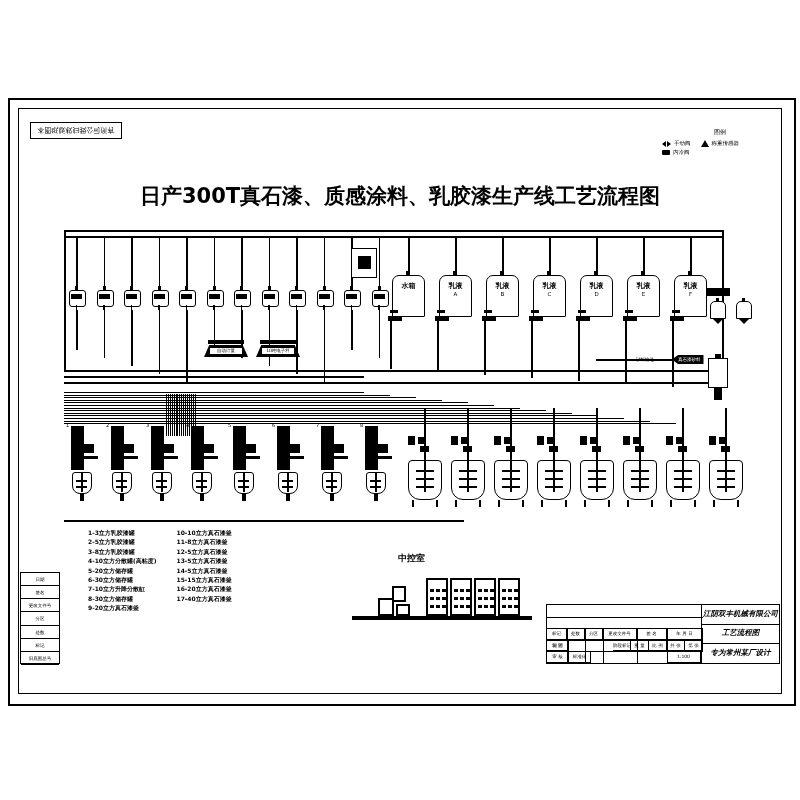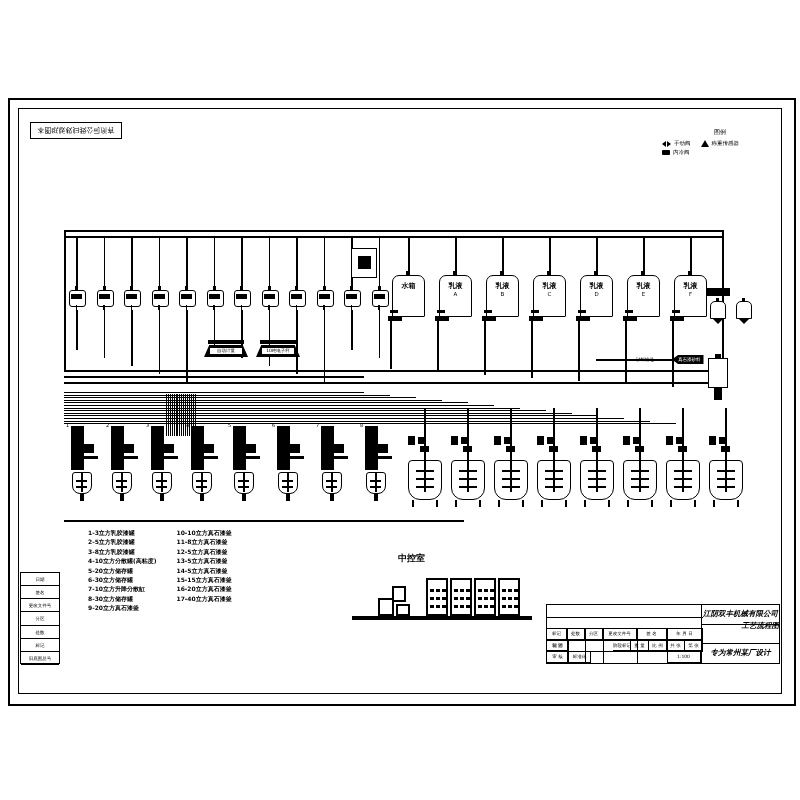--- a/index.html
+++ b/index.html
@@ -166,20 +166,21 @@
       </div>
       <div class="legend-row">
         <div class="legend-item">
           <span class="sym sym-pump"></span>
           <span>内冷阀</span>
         </div>
       </div>
     </div>
   </div>
 
+  <div class="main-title">日产300T真石漆、质感涂料、乳胶漆生产线工艺流程图</div>
 
   <div id="canvas">
 
     <div class="ln hl" style="left:46px;top:122px;width:660px;height:1.5px;"></div>
     <div class="ln hl" style="left:46px;top:128px;width:660px;height:1.5px;"></div>
     <div class="ln vl" style="left:46px;top:122px;width:1.5px;height:140px;"></div>
     <div class="ln vl" style="left:704px;top:122px;width:1.5px;height:152px;"></div>
 
     <div id="hopper-drops">
         <div class="ln vl" style="left: 58px; top: 130px; width: 1.5px; height: 50px;"></div>
@@ -751,19 +752,19 @@
         <div class="ln hl" style="left: 0px; top: 46.4px; width: 156px; height: 1px;"></div>
         <div class="ln vl" style="left: 20px; top: 23.2px; width: 1px; height: 34.8px;"></div>
         <div class="ln vl" style="left: 38px; top: 23.2px; width: 1px; height: 34.8px;"></div>
         <div class="ln vl" style="left: 56px; top: 23.2px; width: 1px; height: 34.8px;"></div>
         <div class="ln vl" style="left: 90px; top: 23.2px; width: 1px; height: 34.8px;"></div>
         <div class="ln vl" style="left: 120px; top: 23.2px; width: 1px; height: 34.8px;"></div>
       </div>
     <div class="tb-right">
       <div style="top:4px;">江阴双丰机械有限公司</div>
       <div class="tb-sep" style="top:19px;"></div>
-      <div style="top:16px;text-align:right;">工艺流程图</div>
+      <div style="top:23px;">工艺流程图</div>
       <div class="tb-sep" style="top:38px;"></div>
       <div style="top:43px;">专为常州某厂设计</div>
     </div>
   </div>
 
 </div>
 
 </body></html>

